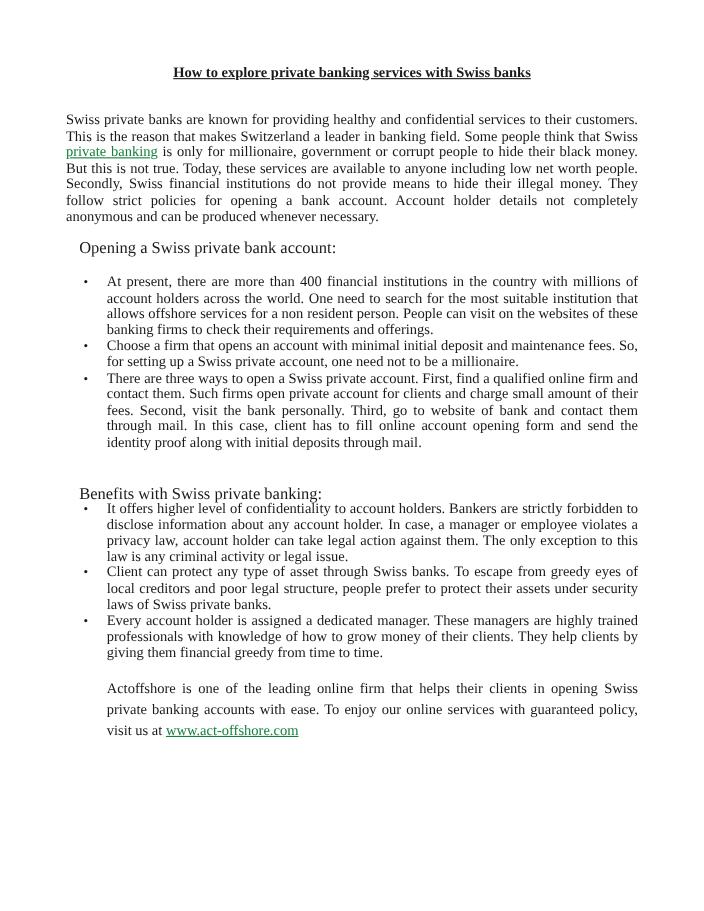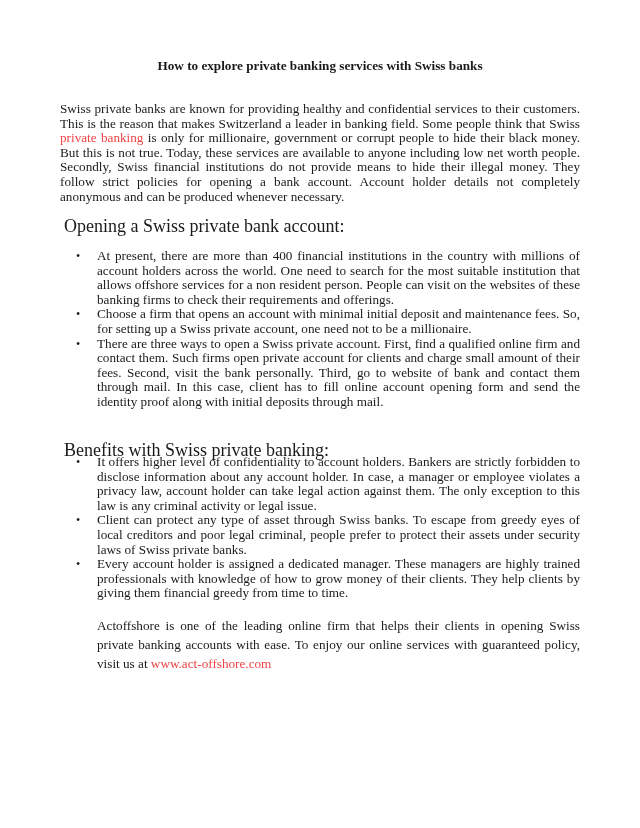--- a/index.html
+++ b/index.html
@@ -1,25 +1,25 @@
 <!DOCTYPE html>
 <html><head>
 <meta charset="utf-8">
 <style>
   html, body { margin: 0; padding: 0; background: #ffffff; }
   body { width: 640px; height: 828px; position: relative; overflow: hidden;
          font-family: "Liberation Serif", "DejaVu Serif", serif; color: #1a1a1a; }
   .page { position: absolute; left: 60px; top: 0; width: 520px; }
   .title { position: absolute; top: 58px; left: 0; width: 520px; text-align: center;
-           font-weight: bold; font-size: 13.2px; line-height: 16px; }
+           font-weight: bold; font-size: 13.2px; line-height: 16px; text-decoration: underline; }
   .para { position: absolute; left: 0; width: 520px; font-size: 13.2px; line-height: 14.6px;
           text-align: justify; margin: 0; }
   .para.last-line-left { text-align-last: left; }
-  a { color: #ef4444; }
-  .heading { position: absolute; left: 4px; font-size: 18px; line-height: 15px; margin: 0; }
+  a { color: #15803d; text-decoration: underline; }
+  .heading { position: absolute; left: 12px; font-size: 15px; line-height: 15px; margin: 0; }
   ul.list { position: absolute; left: 0; width: 520px; margin: 0; padding: 0; list-style: none; }
   ul.list li { position: relative; padding-left: 37px; font-size: 13.2px; line-height: 14.6px;
                text-align: justify; text-align-last: left; margin: 0; }
   ul.list li .bullet { position: absolute; left: 16px; top: 0; font-size: 12px; }
   .closing { position: absolute; left: 37px; width: 483px; font-size: 13.2px; line-height: 19px;
              text-align: justify; text-align-last: left; margin: 0; }
 </style>
 </head>
 <body>
 
@@ -48,21 +48,21 @@
 
   <p class="heading" style="top:425px;margin-top:18px;">Benefits with Swiss private banking:</p>
 
   <ul class="list" style="top:455px;">
     <li>
       <span class="bullet">•</span>
       <span>It offers higher level of confidentiality to account holders. Bankers are strictly forbidden to disclose information about any account holder. In case, a manager or employee violates a privacy law, account holder can take legal action against them. The only exception to this law is any criminal activity or legal issue.</span>
     </li>
     <li>
       <span class="bullet">•</span>
-      <span>Client can protect any type of asset through Swiss banks. To escape from greedy eyes of local creditors and poor legal criminal, people prefer to protect their assets under security laws of Swiss private banks.</span>
+      <span>Client can protect any type of asset through Swiss banks. To escape from greedy eyes of local creditors and poor legal structure, people prefer to protect their assets under security laws of Swiss private banks.</span>
     </li>
     <li>
       <span class="bullet">•</span>
       <span>Every account holder is assigned a dedicated manager. These managers are highly trained professionals with knowledge of how to grow money of their clients. They help clients by giving them financial greedy from time to time.</span>
     </li>
   </ul>
 
   <p class="closing" style="top:616px;"><span>Actoffshore is one of the leading online firm that helps their clients in opening Swiss private banking accounts with ease. To enjoy our online services with guaranteed policy, visit us at </span><a>www.act-offshore.com</a></p>
 
 </div>

